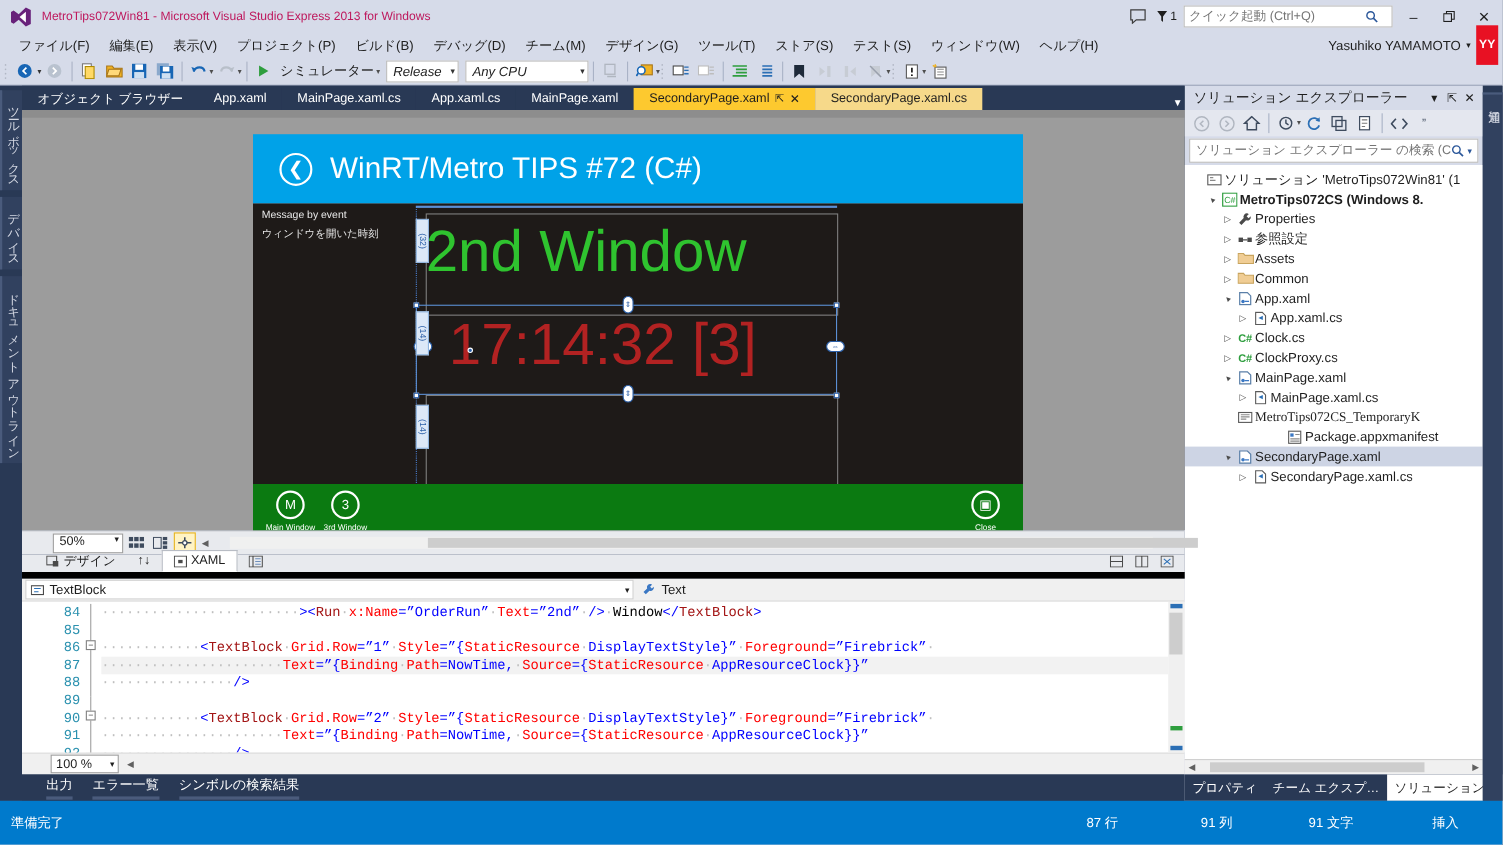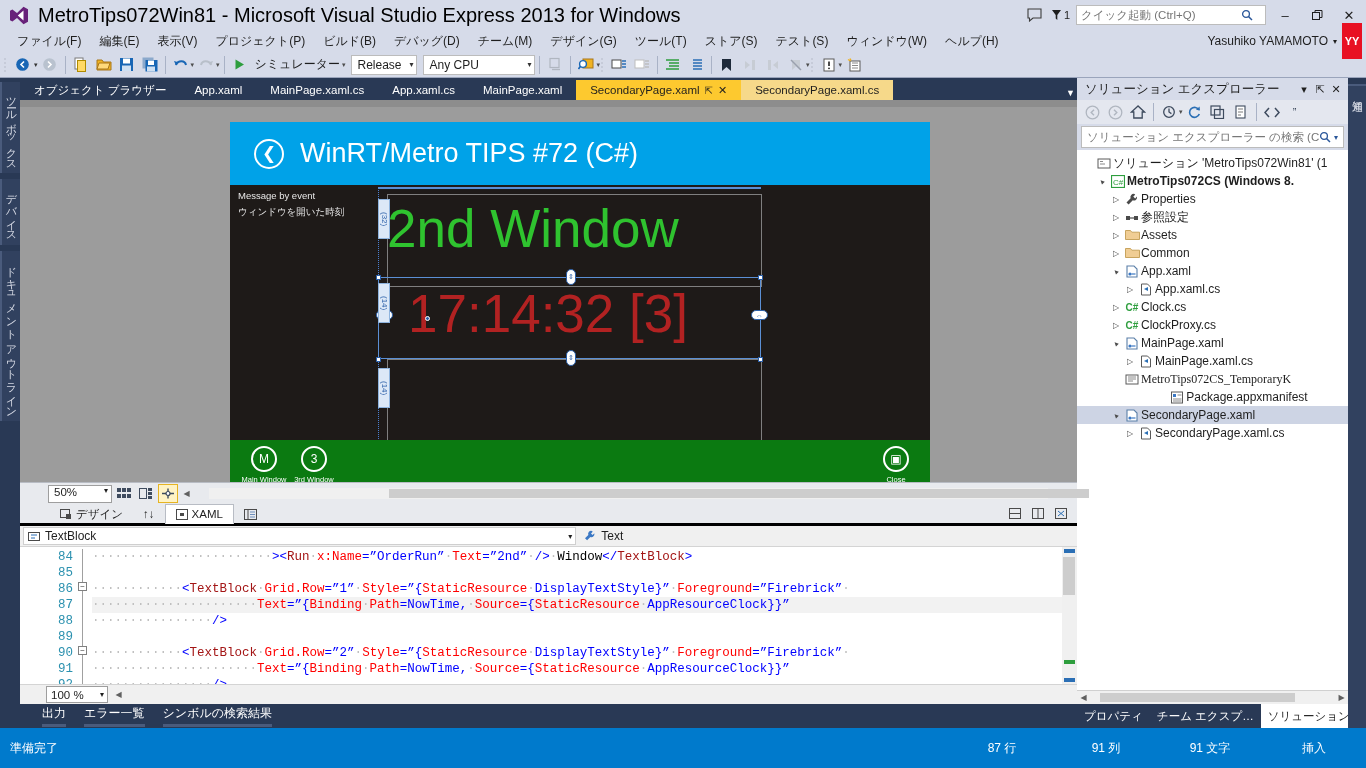--- a/index.html
+++ b/index.html
@@ -8,21 +8,21 @@
     font-family:"Liberation Sans", sans-serif; font-size:12px;
     background:#e6e8ed; color:#1e1e1e; position:relative;
   }
   .app { width:1366px; height:768px; display:flex; flex-direction:column;
          background:#d6dbe9; }
 
   
   .titlebar { height:30px; display:flex; align-items:center; padding-left:8px;
               background:#d6dbe9; position:relative; }
   .vs-logo { width:22px; height:20px; display:flex; align-items:center; justify-content:center; }
-  .title-text { font-size:20px; color:#000000; margin-left:8px; white-space:nowrap; }
+  .title-text { font-size:11px; color:#be185d; margin-left:8px; white-space:nowrap; }
   .tb-right { position:absolute; right:4px; top:0; height:30px; display:flex;
               align-items:center; gap:6px; }
   .feedback-ico { width:20px; height:20px; display:flex; align-items:center; justify-content:center; }
   .notif { display:flex; align-items:center; gap:2px; font-size:11px; }
   .quicklaunch { width:190px; height:20px; background:#fff; border:1px solid #bcbcbc;
                  display:flex; align-items:center; padding:0 4px; }
   .quicklaunch input { border:0; outline:0; width:160px; font-size:11.5px; color:#6d6d6d;
                        font-family:"Liberation Sans", sans-serif; background:transparent; }
   .win-btn { width:26px; height:22px; display:flex; align-items:center; justify-content:center;
              font-size:13px; color:#1e1e1e; }
@@ -41,21 +41,21 @@
              background:#d6dbe9; border-bottom:1px solid #9aa4bb; }
   .tbtn { width:22px; height:22px; display:flex; align-items:center; justify-content:center; }
   .tsep { width:1px; height:18px; background:#a9b2c6; margin:0 3px; }
   .tgrip { width:6px; height:18px; display:flex; align-items:center; }
   .tgrip svg { opacity:.6; }
   .caret { font-size:7px; color:#4d4d4d; margin-left:-2px; }
   .run-lbl { font-size:12px; padding:0 3px; }
   .combo { height:20px; background:#fff; border:1px solid #bcbcbc; display:flex;
            align-items:center; justify-content:space-between; padding:0 3px 0 5px;
            font-size:12px; }
-  .combo .cv { white-space:nowrap; overflow:hidden; }
+  .combo .cv { white-space:nowrap; overflow:hidden;font-style:italic; }
   .combo .ca { font-size:8px; color:#333; margin-left:6px; }
 
   
   .bodyrow { flex:1; display:flex; min-height:0; background:#293955; }
 
   
   .vstrip { width:20px; background:#293955; display:flex; flex-direction:column;
             align-items:center; padding-top:4px; }
   .vtab { writing-mode:vertical-rl; color:#d4d8e3; font-size:11px; padding:8px 2px;
           background:#31415f; margin-bottom:6px; letter-spacing:0px; white-space:nowrap;
@@ -111,22 +111,22 @@
                  gap:2px; padding-left:28px; border-top:1px solid #b8bcc4; }
   .zoomcombo { width:64px; height:18px; background:#fff; border:1px solid #9e9e9e;
                display:flex; align-items:flex-start; justify-content:space-between;
                padding:0 3px 0 5px; font-size:11.5px; }
   .dbtn { width:20px; height:19px; display:flex; align-items:center; justify-content:center; }
   .dbtn.sel { background:#fff3c4; border:1px solid #e6b422; }
   .hscroll-track { flex:1; height:11px; background:#f0f0f0; position:relative; margin:0 14px; }
   .hscroll-thumb { position:absolute; left:180px; width:700px; top:1px; height:9px; background:#cdcdcd; }
   .sc-arrow { width:13px; text-align:center; font-size:8px; color:#606060; }
 
-  .viewtabs { height:22px; background:#e8eaee; display:flex; align-items:flex-start;
-              padding-left:30px; gap:0; border-bottom:3px solid #000000; position:relative; }
+  .viewtabs { height:22px; background:#e8eaee; display:flex; align-items:flex-end;
+              padding-left:12px; gap:0; border-bottom:6px solid #000000; position:relative; }
   .vtb { height:20px; padding:0 10px; display:flex; align-items:center; gap:4px;
          font-size:11.5px; color:#1e1e1e; }
   .vtb.on { background:#fff; border:1px solid #b8bcc4; border-bottom-color:#fff; }
   .vt-right { position:absolute; right:6px; display:flex; gap:3px; }
 
   
   .editor-area { height:178px; background:#fff; display:flex; flex-direction:column; }
   .nav-bar { height:21px; display:flex; align-items:center; gap:4px; background:#f0f0f0;
              padding:0 3px; border-bottom:1px solid #d4d4d4; }
   .navcombo { height:18px; background:#fff; border:1px solid #cfcfcf; display:flex;

